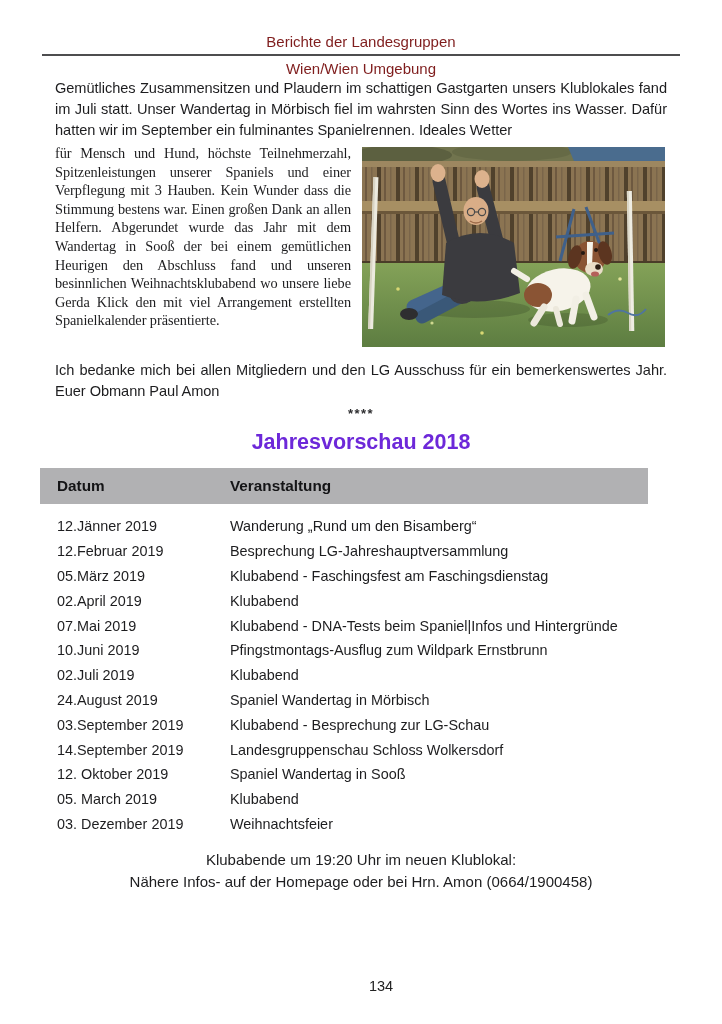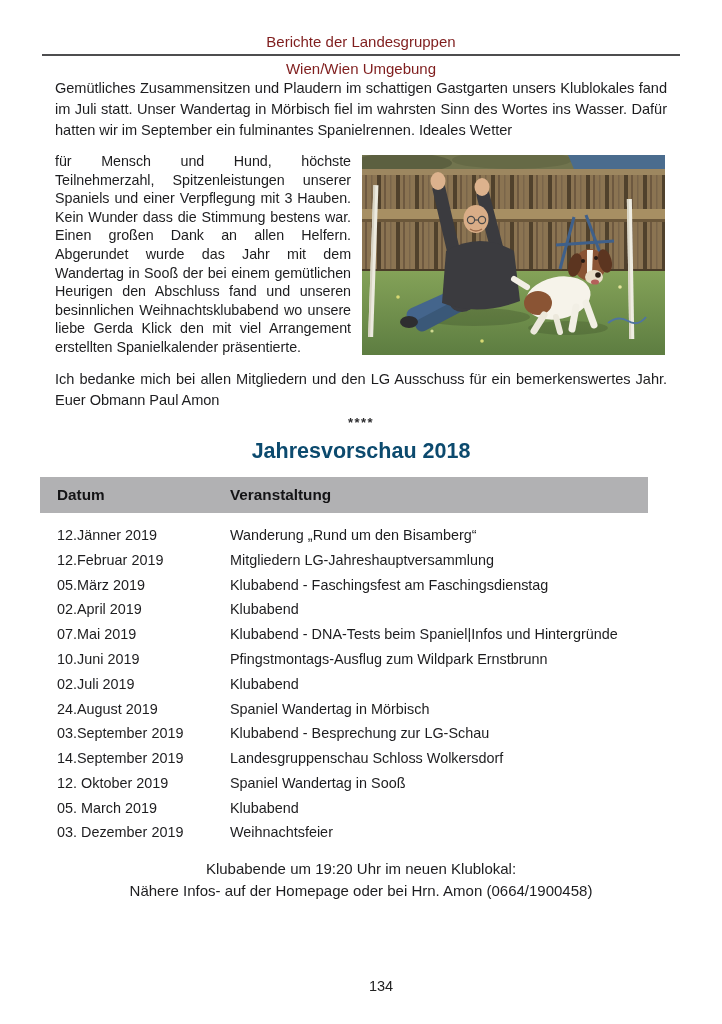--- a/index.html
+++ b/index.html
@@ -10,30 +10,30 @@
     font-family:"Liberation Sans", sans-serif;
     color:#1d1d1f;
   }
   
   .hdr-line { text-align:center; font-size:15px; line-height:19px; color:#7f1d1d; }
   .hdr-rule { border:none; border-top:2px solid #4d4d4f; margin:3px -13px 3px -13px; }
   
   .body-p { font-size:14.6px; line-height:21px; text-align:justify; margin:0; letter-spacing:-0.05px; }
   .p-first { margin-top:9px; }
   
-  .cols { position:relative; min-height:204px; margin-top:11px; }
+  .cols { position:relative; min-height:204px; margin-top:3px;font-family:Liberation Serif, serif; }
   .col-text {
     width:296px; font-size:14.3px; line-height:18.6px; text-align:justify;
     hyphens:auto; -webkit-hyphens:auto; max-height:232px; overflow:hidden;
   }
   .photo-frame { position:absolute; top:3px; right:2px; width:303px; height:200px; overflow:hidden; }
   
   .p-thanks { margin-top:12px; }
   .stars { text-align:center; font-size:13px; font-weight:bold; letter-spacing:1.5px; color:#2c2c2e; margin-top:4px; line-height:16px; }
-  .schedule-title { text-align:center; color:#0c4a6e; font-size:21.5px; font-weight:bold; margin:7px 0 13px 0; line-height:26px; }
+  .schedule-title { text-align:center; color:#6d28d9; font-size:21.5px; font-weight:bold; margin:7px 0 13px 0; line-height:26px; }
   
   .sched-table { margin-left:-15px; width:608px; }
   .thead { background:#b1b1b3; height:36px; display:flex; align-items:center; font-weight:bold; font-size:15.3px; color:#141416; }
   .tbody { padding-top:10px; }
   .trow { height:24.8px; display:flex; align-items:center; font-size:14.4px; }
   .cell-date { flex:none; width:173px; padding-left:17px; }
   .cell-event { flex:1; }
   
   .footer-block { text-align:center; margin-top:13px; font-size:15px; line-height:22px; }
   .footer-addr { font-weight:bold; font-size:17.3px; line-height:27px; }
@@ -155,21 +155,21 @@
       <div class="cell-date">Datum</div>
       <div class="cell-event">Veranstaltung</div>
     </div>
     <div class="tbody">
       <div class="trow">
           <div class="cell-date">12.Jänner 2019</div>
           <div class="cell-event">Wanderung „Rund um den Bisamberg“</div>
         </div>
       <div class="trow">
           <div class="cell-date">12.Februar 2019</div>
-          <div class="cell-event">Mitgliedern LG-Jahreshauptversammlung</div>
+          <div class="cell-event">Besprechung LG-Jahreshauptversammlung</div>
         </div>
       <div class="trow">
           <div class="cell-date">05.März 2019</div>
           <div class="cell-event">Klubabend - Faschingsfest am Faschingsdienstag</div>
         </div>
       <div class="trow">
           <div class="cell-date">02.April 2019</div>
           <div class="cell-event">Klubabend</div>
         </div>
       <div class="trow">

